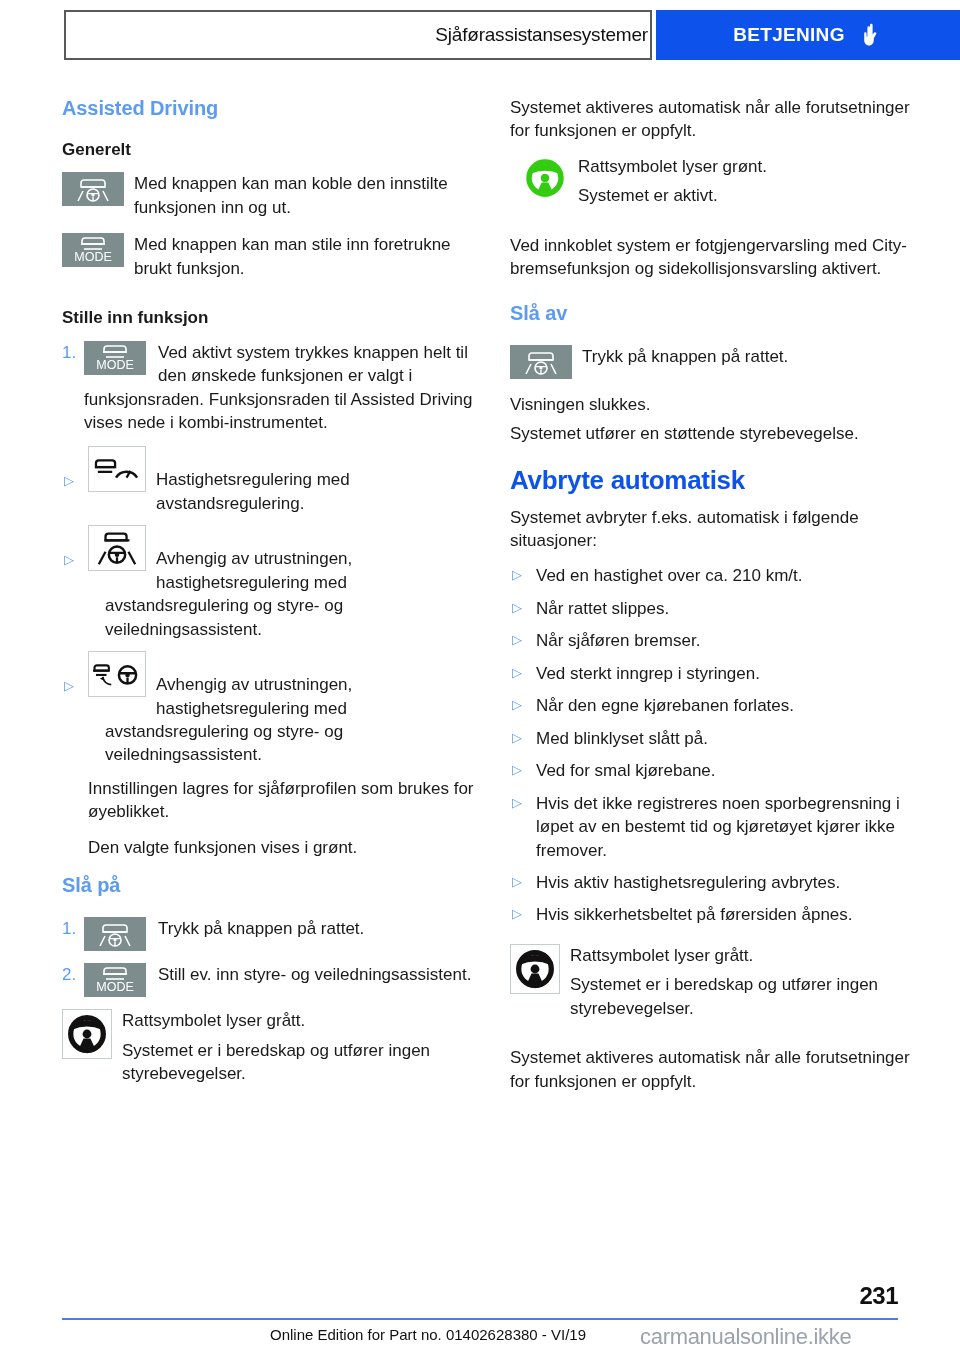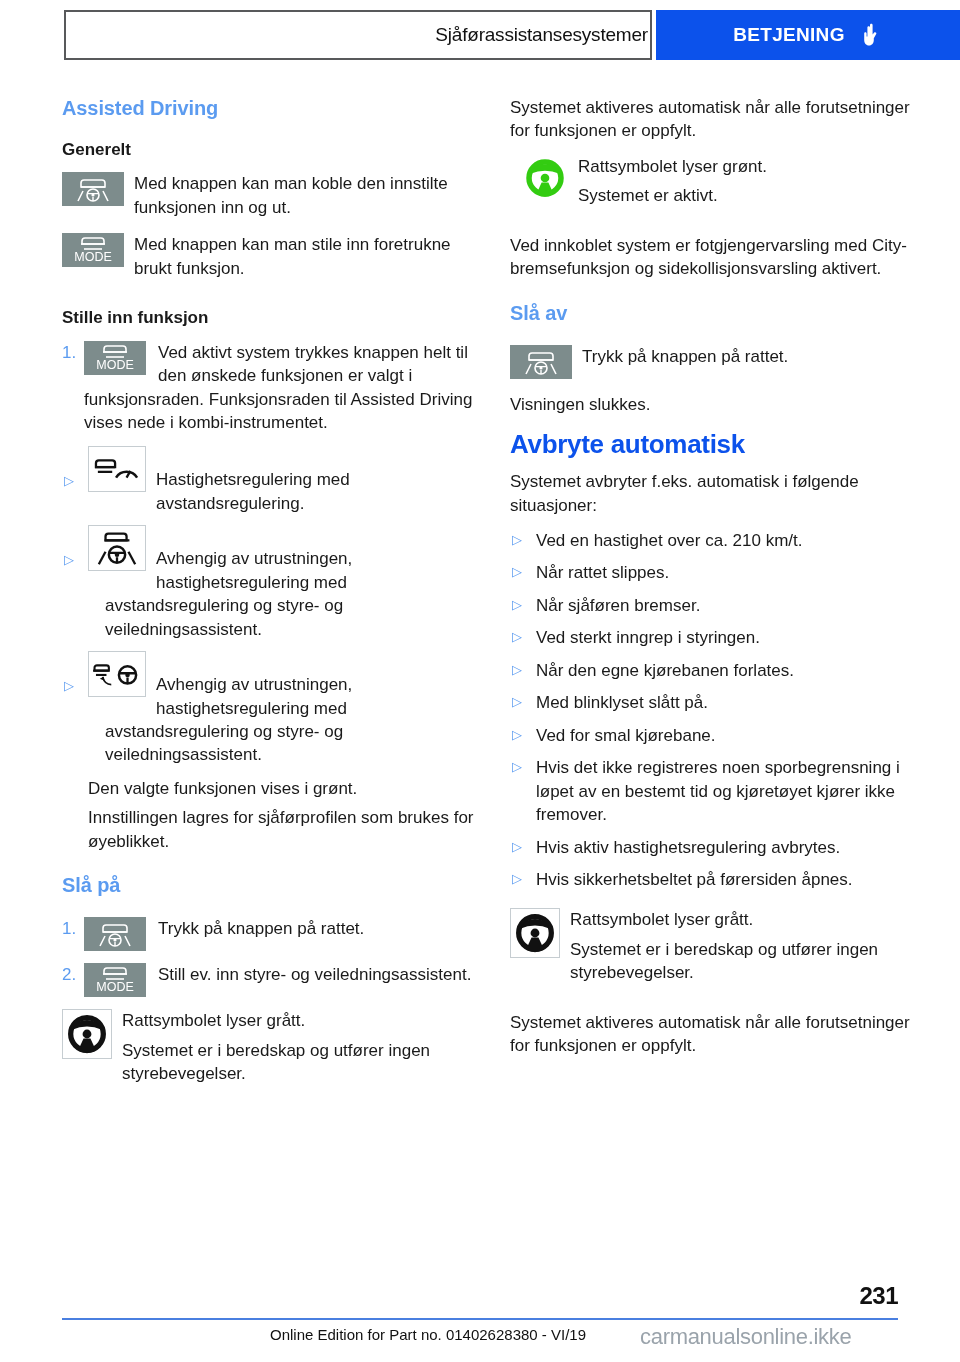--- a/index.html
+++ b/index.html
@@ -269,22 +269,22 @@
             <circle cx="40" cy="24" r="9" fill="none" stroke="#111" stroke-width="2.6"></circle>
             <circle cx="40" cy="24" r="2.4" fill="#111"></circle>
             <path d="M31.8 22.2 h16.4 M40 26.7 v6.3" stroke="#111" stroke-width="2.4"></path>
           </svg>
         </span>
       </span>
       <div class="btxt2">Avhengig av utrustningen, hastighetsregulering med avstandsregulering og styre- og veiledningsassistent.</div>
     </div>
   </div>
 
+  <div class="p" style="margin-left:26px">Innstillingen lagres for sjåførprofilen som brukes for øyeblikket.</div>
   <div class="p tight" style="margin-left:26px">Den valgte funksjonen vises i grønt.</div>
-  <div class="p" style="margin-left:26px">Innstillingen lagres for sjåførprofilen som brukes for øyeblikket.</div>
 
   <div class="spacer-8"></div>
 
   <h2 class="h-sub">Slå på</h2>
 
   <div class="numitem">
     <span class="num">1.</span>
     <div class="nbody">
       <span class="ibox">
         <span class="btn-ico">
@@ -377,20 +377,21 @@
           <circle cx="31" cy="23" r="6" fill="none" stroke="#fff" stroke-width="1.6"></circle>
           <circle cx="31" cy="23" r="1.6" fill="#fff"></circle>
           <path d="M25.3 21.6 h11.4 M31 25 v4" stroke="#fff" stroke-width="1.4"></path>
         </svg>
       </span>
     </span>
     <div class="itxt">Trykk på knappen på rattet.</div>
   </div>
 
   <div class="p tight">Visningen slukkes.</div>
+  <div class="p">Systemet utfører en støttende styrebevegelse.</div>
 
   <div class="spacer-8"></div>
 
   <h1 class="h-main" style="margin-bottom:10px">Avbryte automatisk</h1>
   <div class="p">Systemet avbryter f.eks. automatisk i følgende situasjoner:</div>
 
   <div class="bul">
     <span class="tri">▷</span>
     <span class="btxt">Ved en hastighet over ca. 210 km/t.</span>
   </div>

